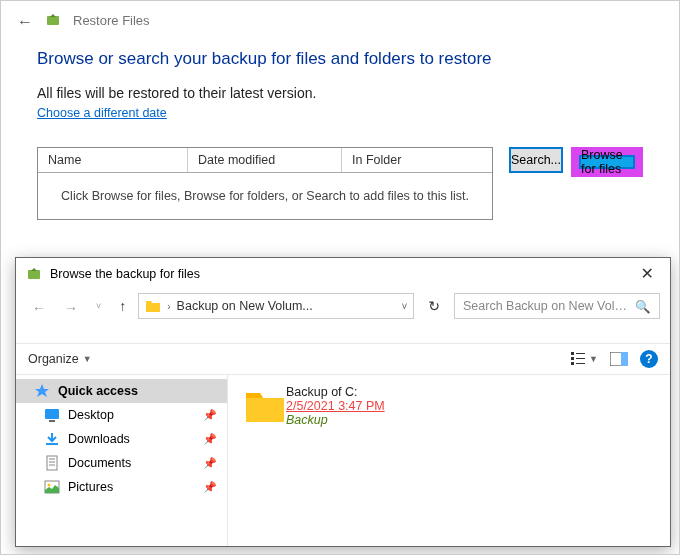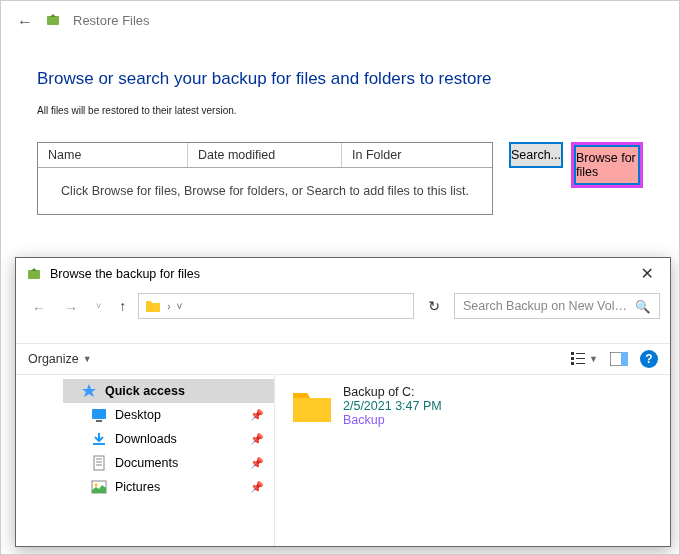--- a/index.html
+++ b/index.html
@@ -5,38 +5,38 @@
     * { box-sizing: border-box; margin: 0; padding: 0; font-family: "Segoe UI", Tahoma, sans-serif; }
     body { width: 680px; height: 555px; background: #fff; border: 1px solid #ccc; position: relative; overflow: hidden; }
 
     
     .restore-header { display: flex; align-items: center; padding: 10px 16px; gap: 12px; }
     .back-arrow { color: #555; font-size: 16px; }
     .restore-title { font-size: 13px; color: #737373; }
     .restore-icon { width: 16px; height: 16px; }
 
     .restore-body { padding: 10px 36px 0 36px; }
-    .main-heading { color: #003399; font-size: 17px; font-weight: 400; margin-bottom: 16px; margin-top: 20px; }
-    .sub-text { font-size: 10px; color: #222; margin-bottom: 2px; }
+    .main-heading { color: #003399; font-size: 17px; font-weight: 400; margin-bottom: 16px; }
+    .sub-text { font-size: 14px; color: #222; margin-bottom: 2px; }
     .link { color: #0066cc; font-size: 12.5px; text-decoration: underline; cursor: pointer; }
 
     .content-row { display: flex; gap: 16px; margin-top: 26px; }
     .file-table { flex: 1; border: 1px solid #888; }
     .table-header { display: flex; border-bottom: 1px solid #aaa; }
     .th { font-size: 12.5px; padding: 5px 10px; border-right: 1px solid #ccc; color: #333; }
     .th:last-child { border-right: none; }
     .th1 { width: 150px; }
     .th2 { width: 150px; }
     .th3 { flex: 1; }
     .empty-msg { padding: 16px 10px; font-size: 12.5px; color: #444; text-align: center; }
 
     .side-buttons { width: 134px; display: flex; flex-direction: row; gap: 8px; }
     .btn { height: 26px; font-size: 12.5px; background: #e1e1e1; border: 1px solid #888; cursor: pointer; display: flex; align-items: center; justify-content: center; }
     .btn-search { border: 2px solid #0078d4; }
-    .btn-browse-files { border: 3px solid #d946ef; height: 46px; background: #fca5a5; }
+    .btn-browse-files { border: 8px solid #d946ef; height: 30px; background: #0ea5e9; }
     .btn-browse-files-inner { border: 2px solid #0078d4; width: 100%; height: 100%; display: flex; align-items: center; justify-content: center; }
 
     
     .browse-dialog { position: absolute; left: 14px; top: 256px; width: 656px; height: 290px; background: #fff; border: 1px solid #666; box-shadow: 0 4px 16px rgba(0,0,0,0.3); display: flex; flex-direction: column; }
     .dlg-titlebar { display: flex; align-items: center; padding: 6px 10px; gap: 8px; }
     .dlg-title { font-size: 12.5px; flex: 1; }
     .dlg-close { font-size: 16px; color: #333; cursor: pointer; padding: 0 6px; }
 
     .dlg-nav { display: flex; align-items: center; padding: 4px 10px; gap: 6px; }
     .nav-arrow { color: #999; font-size: 14px; padding: 4px 6px; }
@@ -49,52 +49,53 @@
     .search-box { width: 206px; border: 1px solid #ccc; height: 26px; display: flex; align-items: center; padding: 0 8px; font-size: 12.5px; color: #888; gap: 6px; }
     .search-text { flex: 1; white-space: nowrap; overflow: hidden; text-overflow: ellipsis; }
 
     .dlg-toolbar { display: flex; align-items: center; padding: 6px 12px; border-top: 1px solid #e8e8e8; border-bottom: 1px solid #e8e8e8; margin-top: 20px; }
     .organize { font-size: 12.5px; color: #333; display: flex; align-items: center; gap: 4px; }
     .organize-chevron { font-size: 9px; color: #666; }
     .toolbar-spacer { flex: 1; }
     .toolbar-icon { padding: 2px 6px; font-size: 14px; color: #333; display: flex; align-items: center; gap: 2px; }
     .help-icon { width: 18px; height: 18px; border-radius: 50%; background: #0078d4; color: #fff; font-size: 12px; font-weight: bold; display: flex; align-items: center; justify-content: center; margin-left: 6px; }
 
-    .dlg-body { display: flex; flex: 1; overflow: hidden; margin-left: 47px; }
+    .dlg-body { display: flex; flex: 1; overflow: hidden; }
     .nav-pane { width: 212px; border-right: 1px solid #e8e8e8; padding-top: 4px; overflow: hidden; }
     .nav-item { display: flex; align-items: center; padding: 4px 10px 4px 28px; font-size: 12.5px; gap: 8px; cursor: pointer; position: relative; }
     .nav-item.level1 { padding-left: 18px; }
     .nav-item.selected { background: #d8d8d8; font-weight: 600; }
     .nav-icon { width: 16px; height: 16px; flex-shrink: 0; }
     .nav-label { flex: 1; white-space: nowrap; overflow: hidden; text-overflow: ellipsis; }
     .pin { color: #888; font-size: 11px; }
 
     .content-pane { flex: 1; padding: 10px 16px; }
-    .file-item { display: flex; gap: 10px; }
+    .file-item { display: flex; }
     .big-folder { width: 42px; height: 42px; }
     .file-info { font-size: 12.5px; }
     .file-name { color: #222; }
-    .file-date { color: #0f766e; }
-    .file-type { color: #8b5cf6; }
+    .file-date { color: #ef4444; text-decoration: underline; }
+    .file-type { color: #4d7c0f; font-style: italic; }
   </style>
 </head>
 <body>
 
 <div class="restore-header">
   <span class="back-arrow">←</span>
   <svg class="restore-icon" viewBox="0 0 16 16">
       <rect x="2" y="4" width="12" height="9" fill="#7cb342" rx="1"></rect>
       <path d="M8 2 L11 5 L5 5 Z" fill="#558b2f"></path>
     </svg>
   <span class="restore-title">Restore Files</span>
 </div>
 
 <div class="restore-body">
   <h1 class="main-heading">Browse or search your backup for files and folders to restore</h1>
   <p class="sub-text">All files will be restored to their latest version.</p>
+  <a class="link">Choose a different date</a>
 
   <div class="content-row">
     <div class="file-table">
       <div class="table-header">
         <div class="th th1">Name</div>
         <div class="th th3">Date modified</div>
         <div class="th th2">In Folder</div>
       </div>
       <div class="empty-msg">Click Browse for files, Browse for folders, or Search to add files to this list.</div>
     </div>
@@ -124,20 +125,21 @@
   <div class="dlg-nav">
     <span class="nav-arrow">←</span>
     <span class="nav-arrow">→</span>
     <span class="nav-arrow" style="font-size:9px;">˅</span>
     <span class="nav-up active">↑</span>
     <div class="addr-bar">
       <svg class="addr-folder-icon" viewBox="0 0 16 16">
           <path d="M1 3 h5 l1 2 h8 v9 h-14 z" fill="#ffca28"></path>
         </svg>
       <span style="color:#666;font-size:10px;">›</span>
+      <span class="addr-text">Backup on New Volum...</span>
       <span class="addr-chevron">˅</span>
     </div>
     <span class="refresh-btn">↻</span>
     <div class="search-box">
       <span class="search-text">Search Backup on New Volum...</span>
       <span style="color:#666;">🔍</span>
     </div>
   </div>
 
   <div class="dlg-toolbar">

